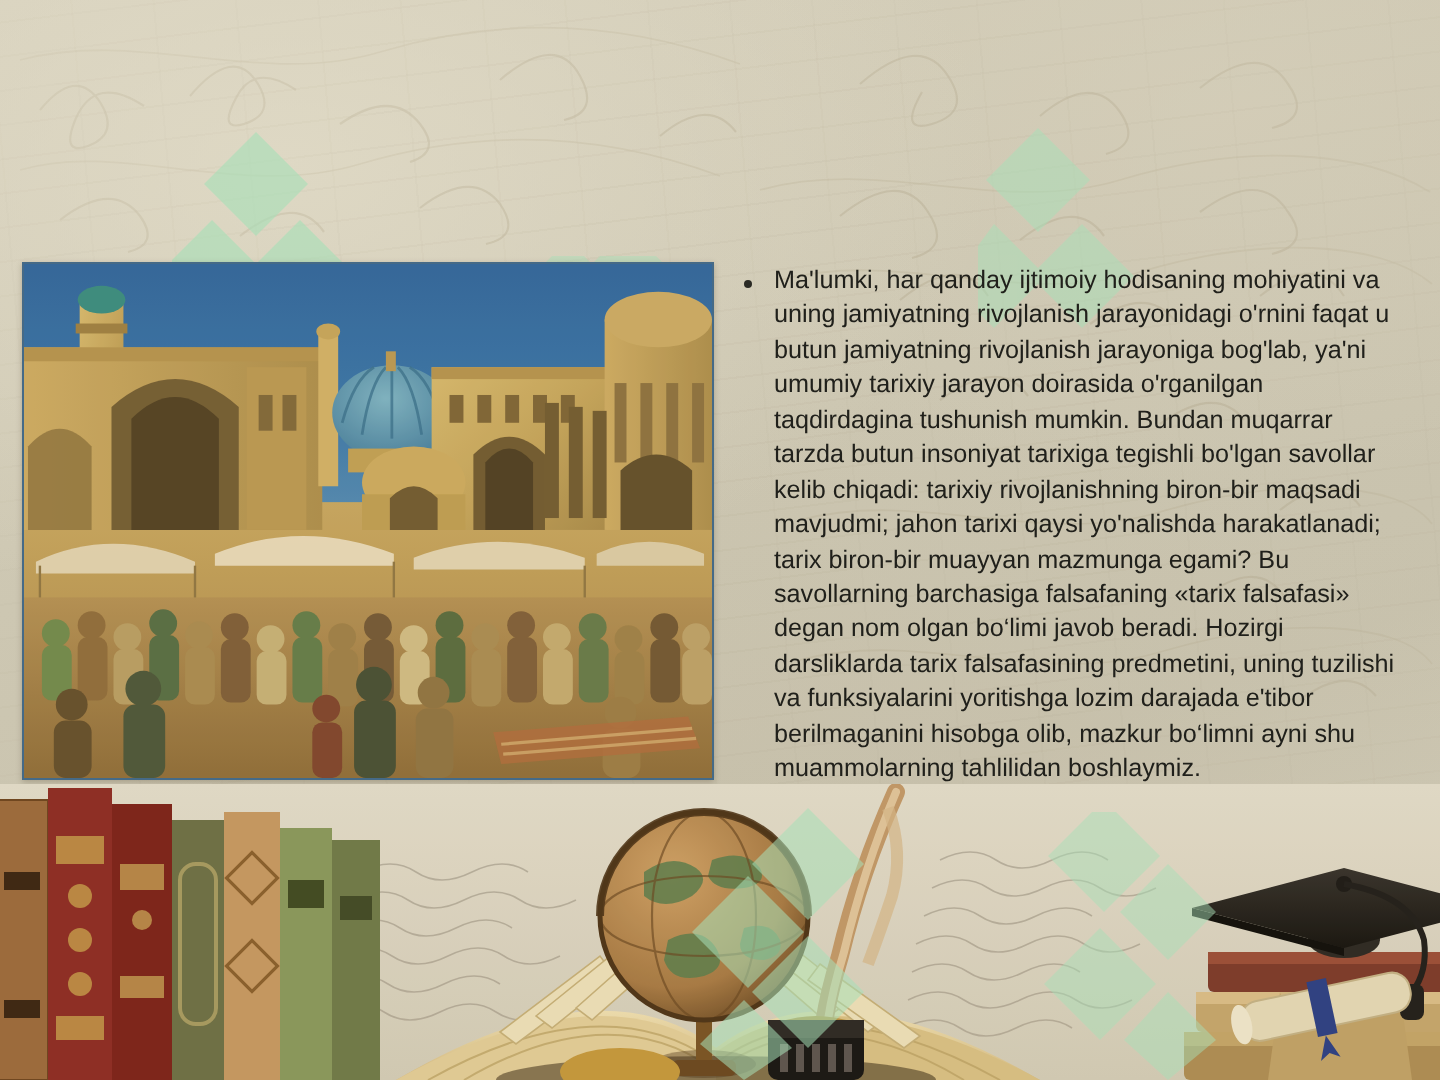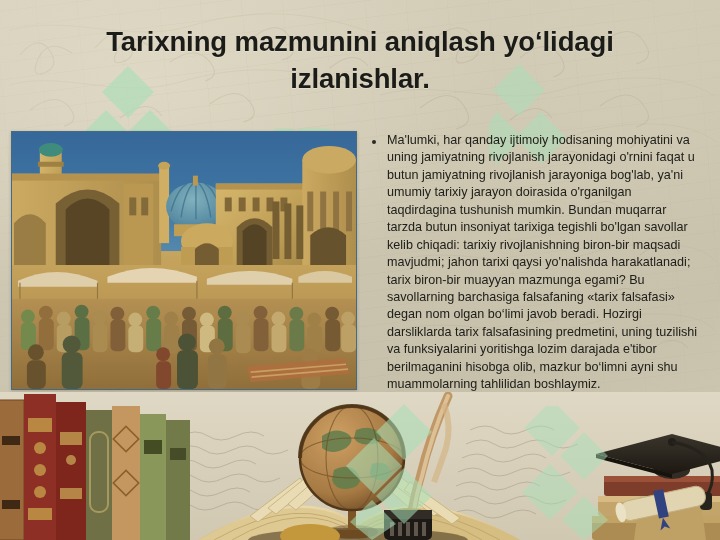--- a/index.html
+++ b/index.html
@@ -195,21 +195,20 @@
     <svg width="156" height="134" viewBox="0 0 156 134" aria-hidden="true">
       <g fill="#a8e0b8" opacity=".48">
         <path d="M100 -6 L128 22 L100 50 L72 22 Z"></path>
         <path d="M132 26 L156 50 L132 74 L108 50 Z"></path>
         <path d="M98 58 L126 86 L98 114 L70 86 Z"></path>
         <path d="M132 90 L156 114 L132 134 L110 114 Z"></path>
       </g>
     </svg>
   </div>
 
-  <div class="title">Tarixning mazmunini aniqlash yo‘lidagi izlanishlar.</div>
 
   <div class="painting">
     <svg viewBox="0 0 346 259" preserveAspectRatio="none" role="img">
       <defs>
         <linearGradient id="sky" x1="0" y1="0" x2="0" y2="1">
           <stop offset="0%" stop-color="#2563a5"></stop>
           <stop offset="55%" stop-color="#2f74b2"></stop>
           <stop offset="100%" stop-color="#4d8cbd"></stop>
         </linearGradient>
         <linearGradient id="wall" x1="0" y1="0" x2="1" y2="1">

